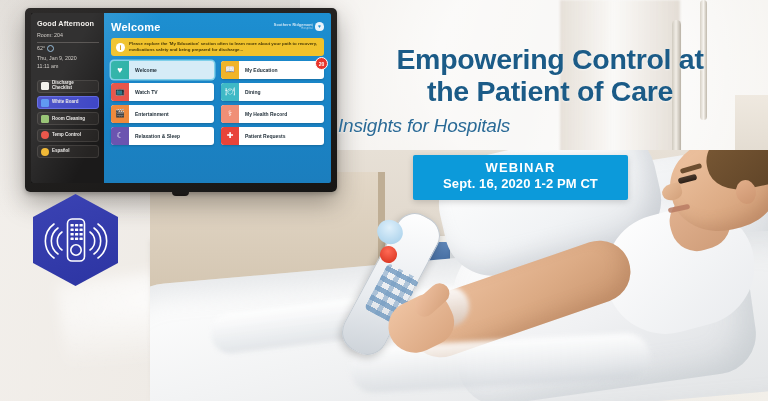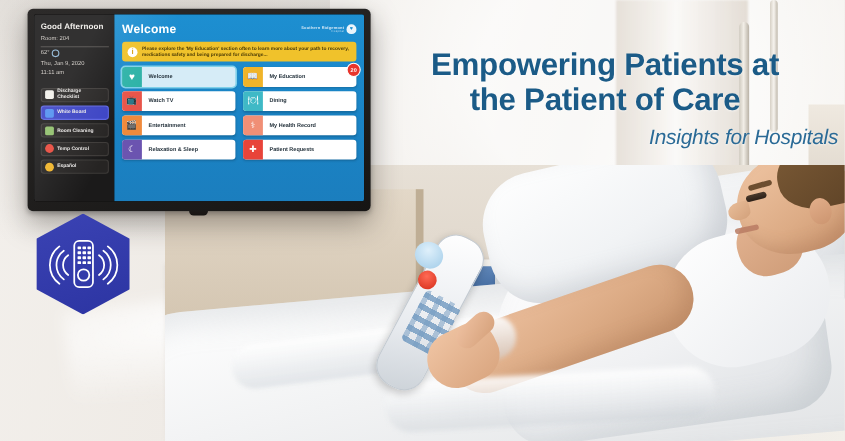--- a/index.html
+++ b/index.html
@@ -165,21 +165,21 @@
   .hexwrap{position:absolute;left:33px;top:194px;width:85px;height:92px;}
   .hex{position:absolute;inset:0;background:linear-gradient(160deg,#3b43b4,#2c34a2);
       clip-path:polygon(50% 0%,100% 25%,100% 75%,50% 100%,0% 75%,0% 25%);
       box-shadow:0 5px 14px rgba(40,45,120,.35);}
   .hex-svg{position:absolute;inset:0;}
 
   
   .headline{position:absolute;left:338px;top:44px;width:424px;text-align:center;
       font-size:28.5px;font-weight:bold;line-height:1.12;color:#1b5b87;letter-spacing:-.3px;
       text-shadow:0 1px 2px rgba(255,255,255,.6);}
-  .subhead{position:absolute;left:338px;top:115px;width:424px;text-align:right;
+  .subhead{position:absolute;left:338px;top:115px;width:424px;text-align:left;
       font-size:19px;font-style:italic;color:#2a6a96;letter-spacing:-.2px;
       text-shadow:0 1px 2px rgba(255,255,255,.6);}
   .webinar{position:absolute;left:413px;top:155px;width:215px;background:#0c9ada;
       border-radius:2px;text-align:center;padding:6px 4px 7px 4px;box-sizing:border-box;
       box-shadow:0 2px 6px rgba(0,0,0,.16);}
   .web-l1{font-size:13px;font-weight:bold;color:#ffffff;letter-spacing:1.1px;line-height:1.15;}
   .web-l2{font-size:13px;font-weight:bold;color:#ffffff;letter-spacing:.1px;line-height:1.3;}
 </style>
 </head>
 <body>
@@ -363,19 +363,23 @@
         <path d="M25 34 A 16 16 0 0 0 25 60"></path>
         <path d="M21 30 A 21 21 0 0 0 21 64"></path>
         <path d="M57 38 A 11 11 0 0 1 57 56"></path>
         <path d="M61 34 A 16 16 0 0 1 61 60"></path>
         <path d="M65 30 A 21 21 0 0 1 65 64"></path>
       </g>
     </svg>
   </div>
 
   <div class="headline">
-    <span>Empowering Patients at</span><br>
+    <span>Empowering Control at</span><br>
     <span>the Patient of Care</span>
   </div>
   <div class="subhead">Insights for Hospitals</div>
 
+  <div class="webinar">
+    <div class="web-l1">WEBINAR</div>
+    <div class="web-l2">Sept. 16, 2020 1-2 PM CT</div>
+  </div>
 
 </div>
 
 </body></html>

